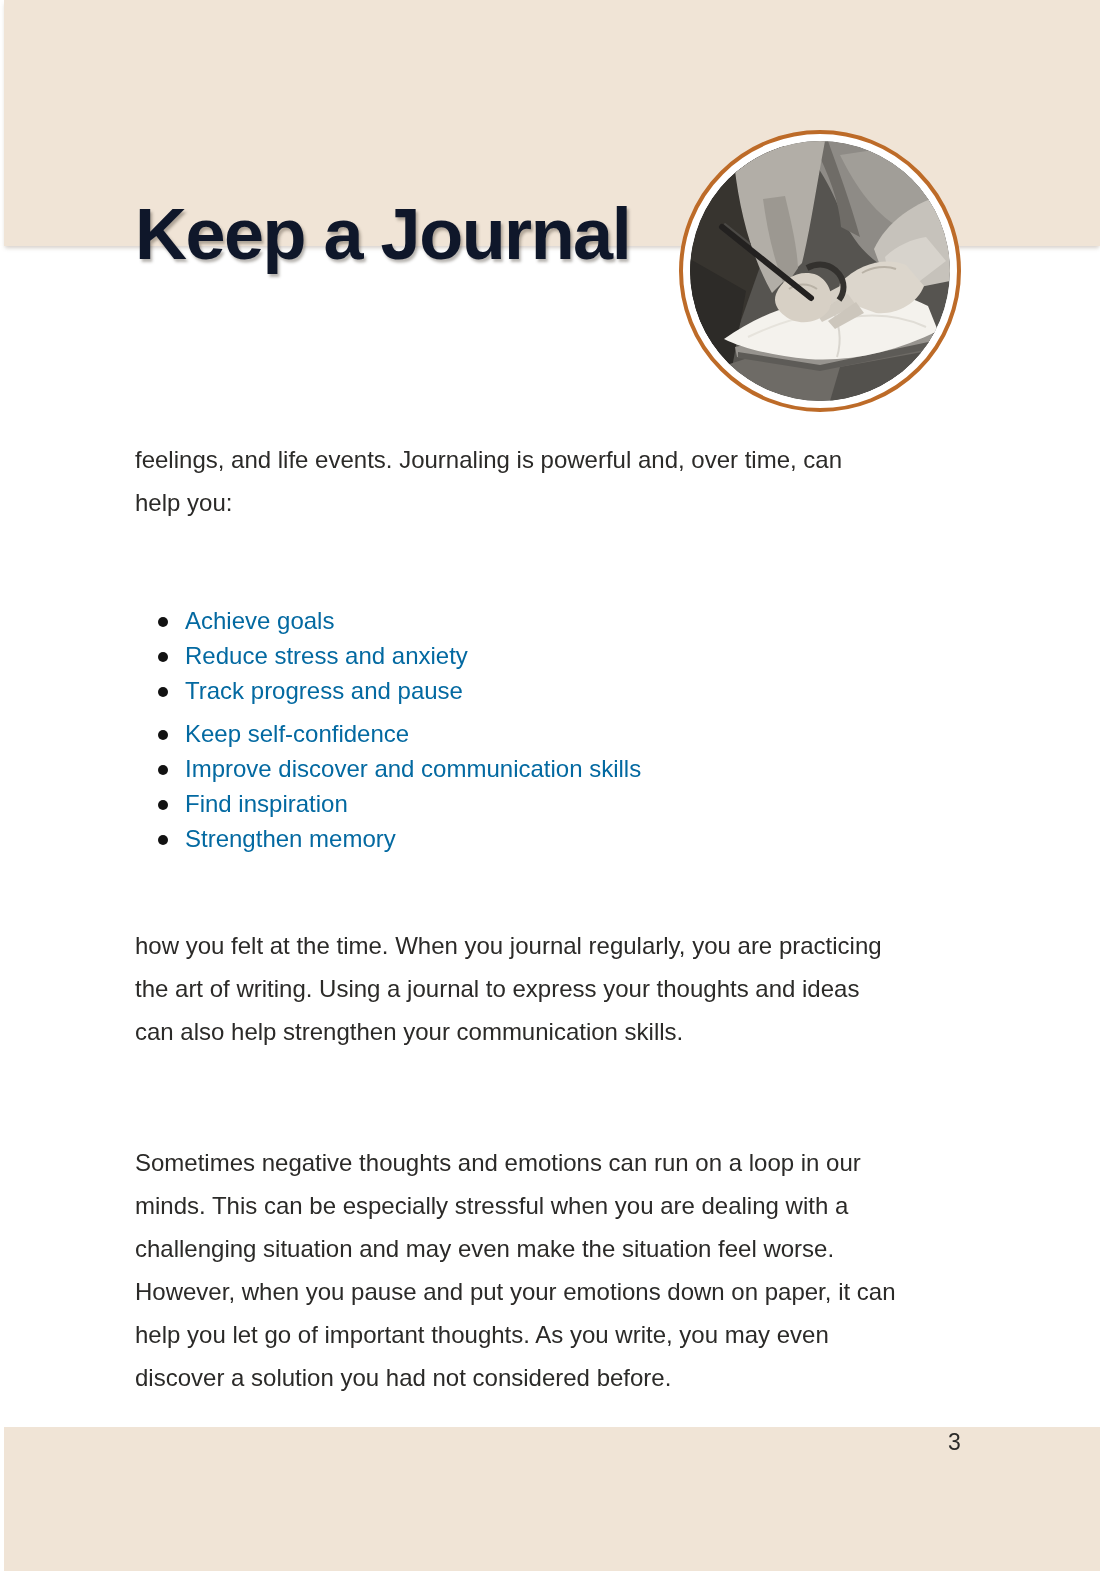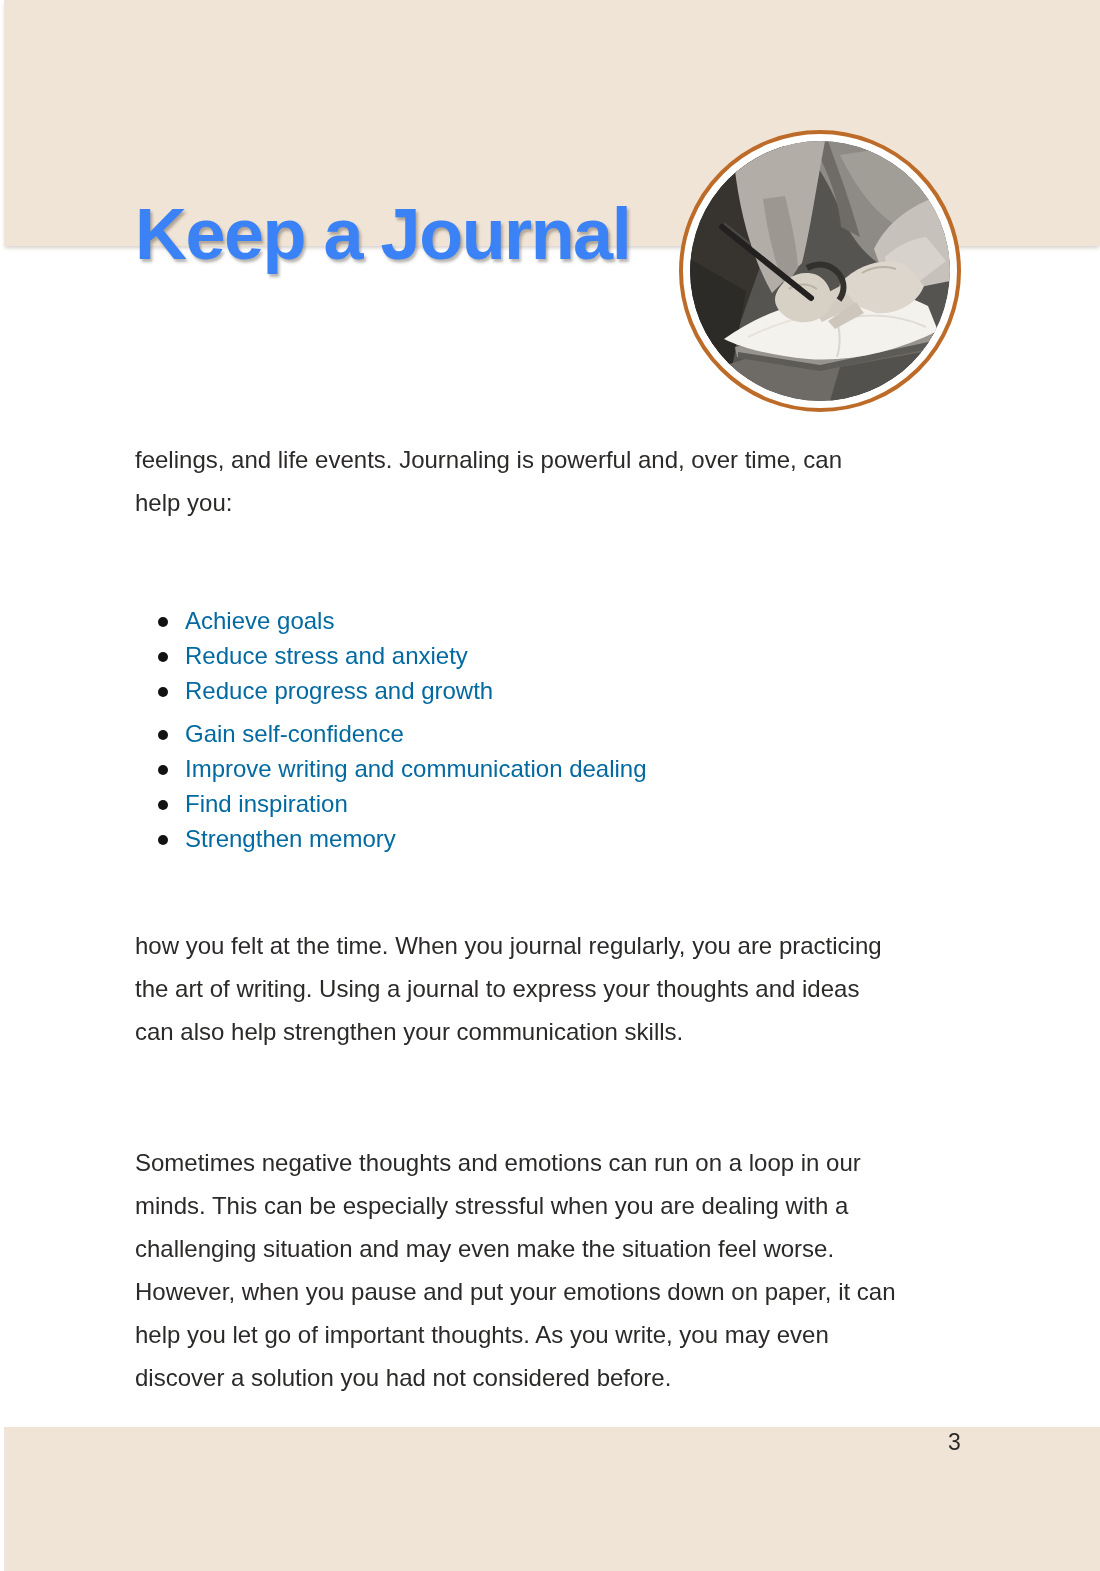--- a/index.html
+++ b/index.html
@@ -29,21 +29,21 @@
   }
 
   
   .page-title {
     position: absolute;
     left: 135px;
     top: 147px;
     font-size: 72px;
     letter-spacing: -1.5px;
     line-height: 1.1;
-    color: #3b82f6;
+    color: #0f172a;
     text-shadow: 2px 3px 3px rgba(50, 40, 30, 0.35);
     white-space: nowrap;
   }
 
   
   .hero {
     position: absolute;
     left: 679px;
     top: 130px;
     width: 282px;
@@ -172,23 +172,23 @@
   </div>
 
   <p class="para intro">
     <span class="line">feelings, and life events. Journaling is powerful and, over time, can</span>
     <span class="line">help you:</span>
   </p>
 
   <ul class="bullets">
     <li>Achieve goals</li>
     <li>Reduce stress and anxiety</li>
-    <li>Reduce progress and growth</li>
-    <li class="group-break">Gain self-confidence</li>
-    <li>Improve writing and communication dealing</li>
+    <li>Track progress and pause</li>
+    <li class="group-break">Keep self-confidence</li>
+    <li>Improve discover and communication skills</li>
     <li>Find inspiration</li>
     <li>Strengthen memory</li>
   </ul>
 
   <p class="para para2">
     <span class="line">how you felt at the time. When you journal regularly, you are practicing</span>
     <span class="line">the art of writing. Using a journal to express your thoughts and ideas</span>
     <span class="line">can also help strengthen your communication skills.</span>
   </p>
 

